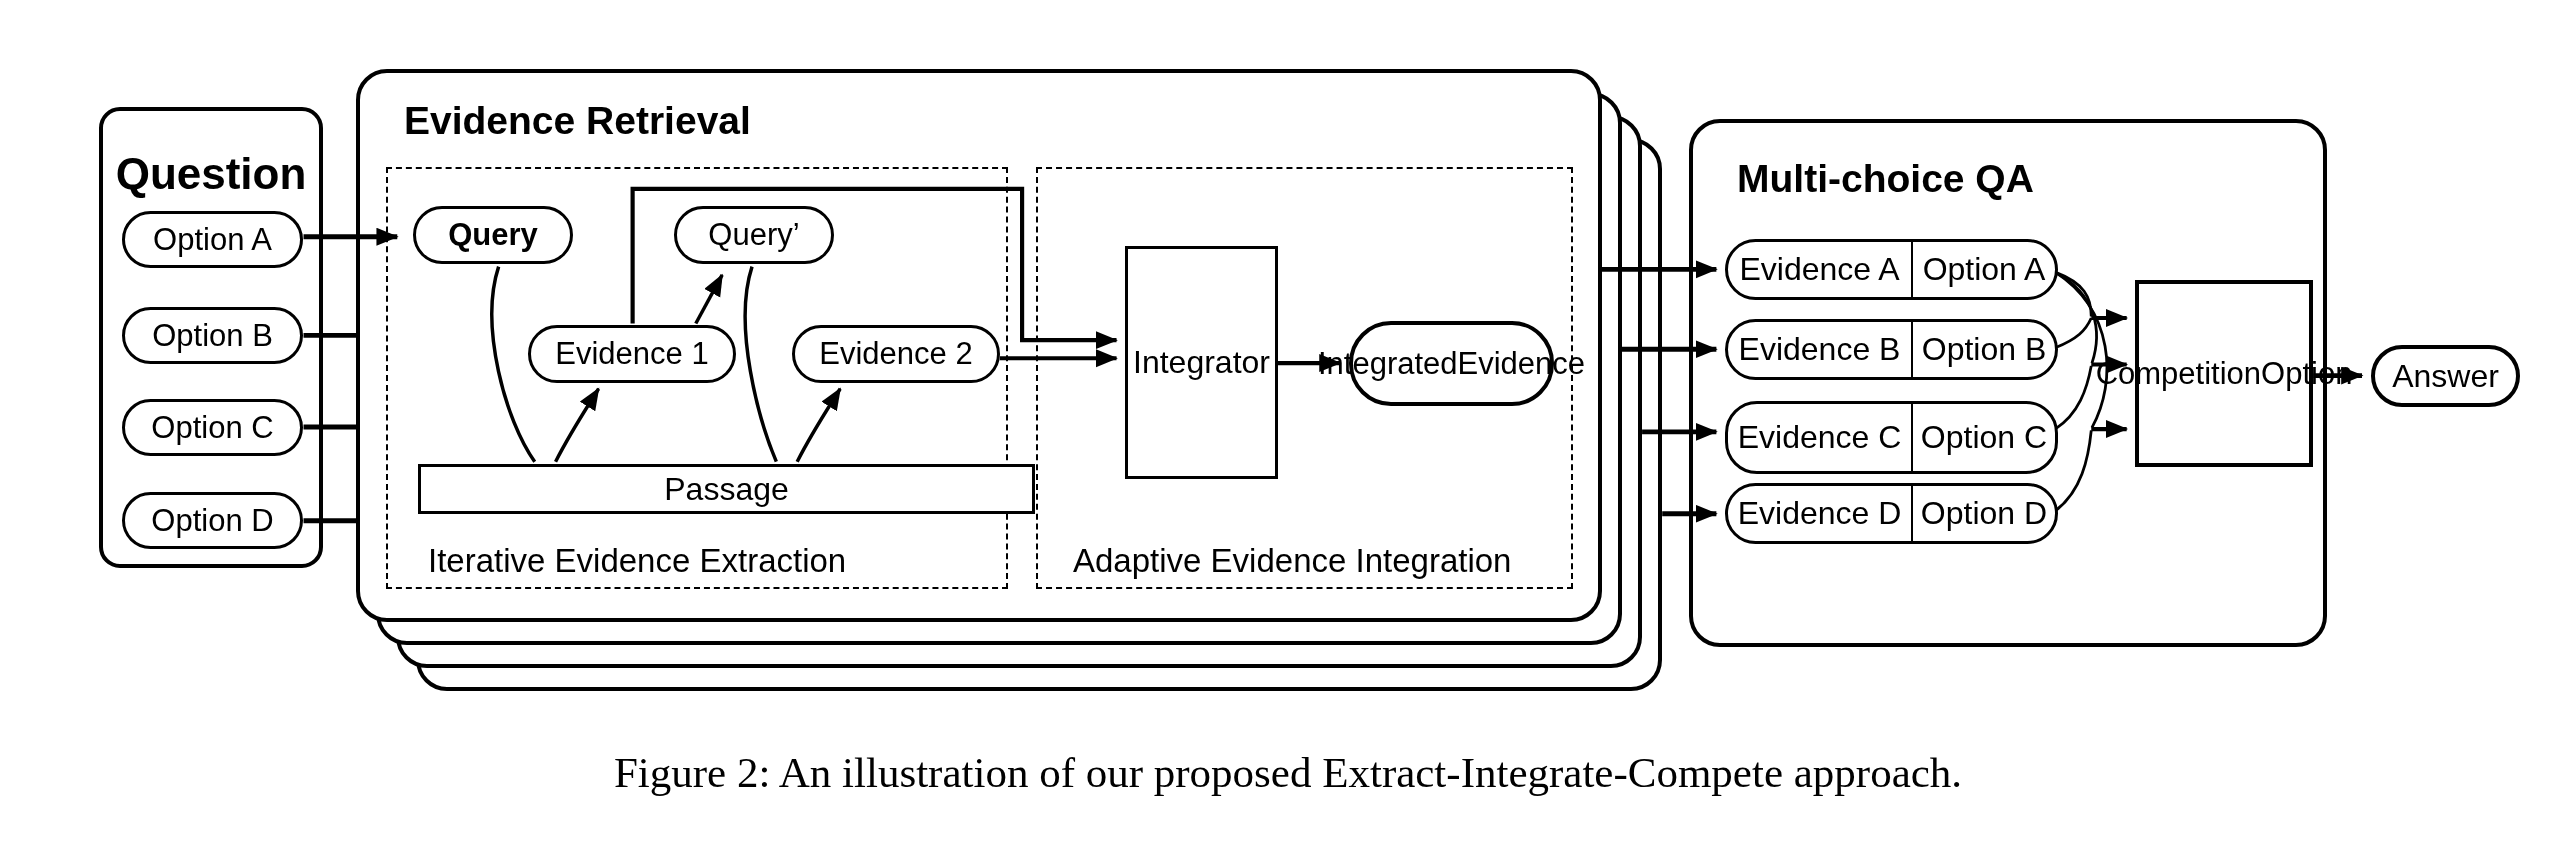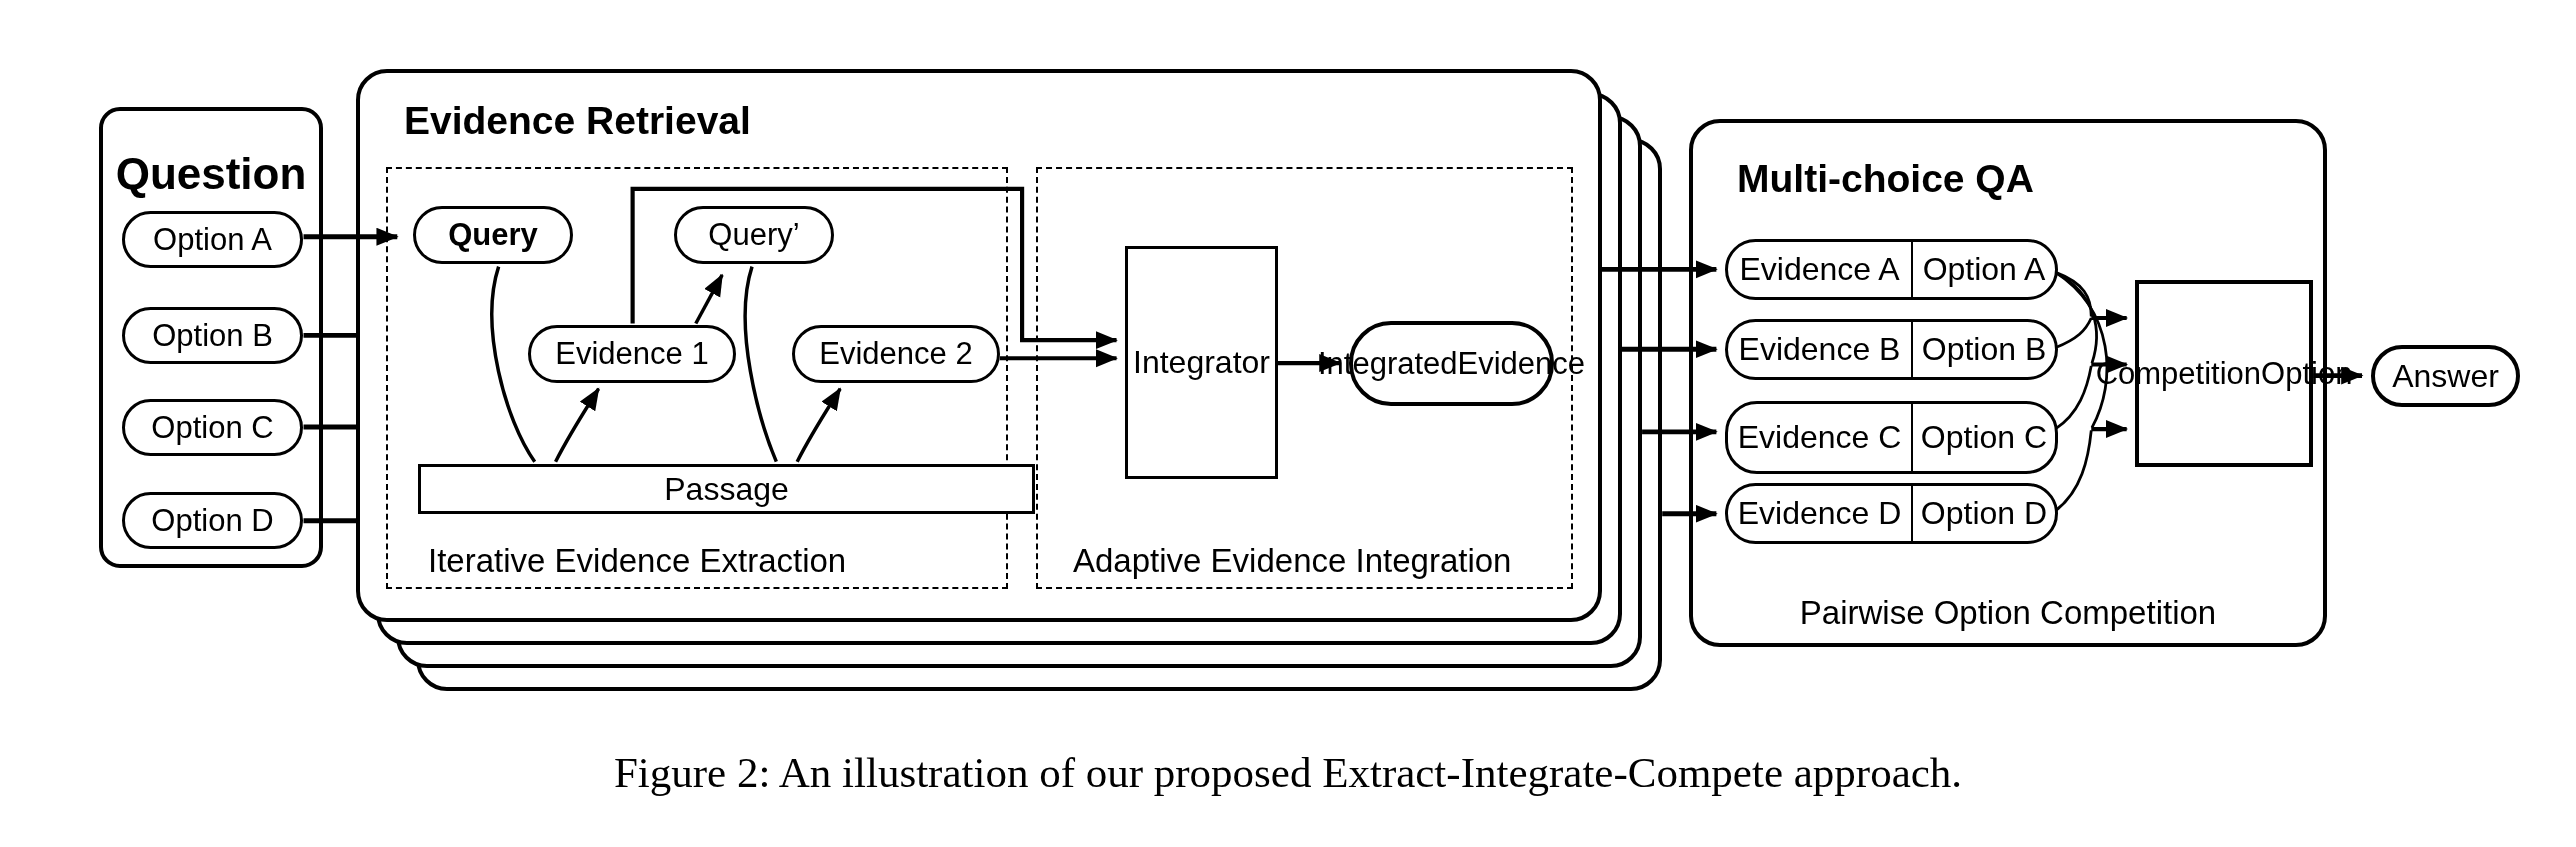--- a/index.html
+++ b/index.html
@@ -49,23 +49,20 @@
   </div>
   <div class="abs sublabel z0" style="left:1073px;top:542px;">
     <span>Adaptive Evidence </span><b>Integration</b>
   </div>
 
   <div class="abs qbox z0" style="left:99px;top:107px;width:224px;height:461px;"></div>
   <div class="abs z0" style="left:99px;top:149px;width:224px;text-align:center;font-size:44px;font-weight:600;">Question</div>
 
   <div class="abs qa-panel z0" style="left:1689px;top:119px;width:638px;height:528px;"></div>
   <div class="abs title z0" style="left:1737px;top:157px;">Multi-choice QA</div>
-  <div class="abs sublabel z0" style="left:1689px;top:594px;width:638px;text-align:center;">
-    <span>Pairwise Option </span><b>Competition</b>
-  </div>
 
   <svg class="z1" width="2576" height="847" viewBox="0 0 3710 1220">
     <defs>
       <marker id="ah" markerUnits="userSpaceOnUse" markerWidth="34" markerHeight="28" refX="30" refY="13" orient="auto">
         <polygon points="0,0 32,13 0,26" fill="#000"></polygon>
       </marker>
     </defs>
     <g stroke="#000" fill="none">
 
       <path d="M 437 341 H 572" stroke-width="7" marker-end="url(#ah)"></path>

